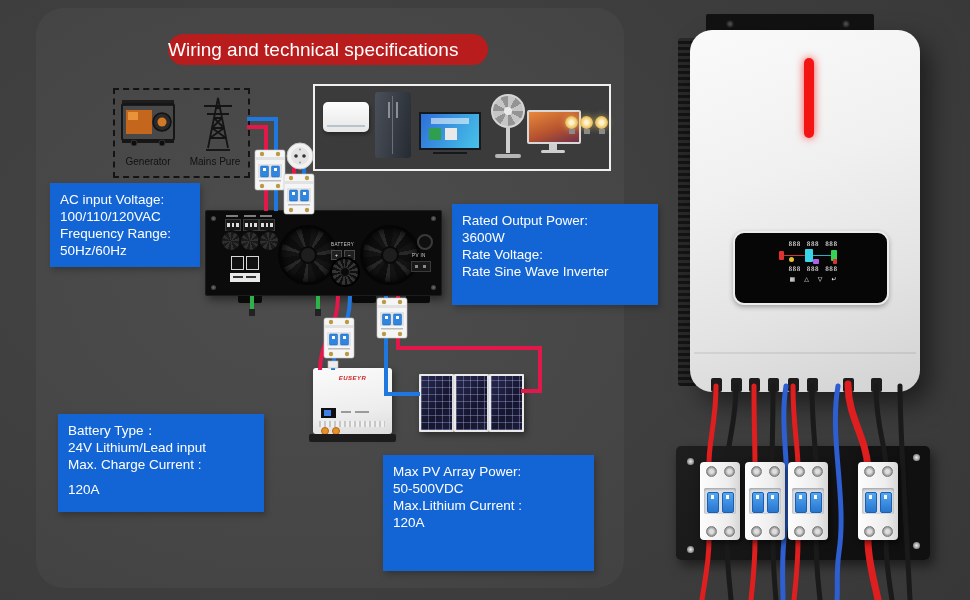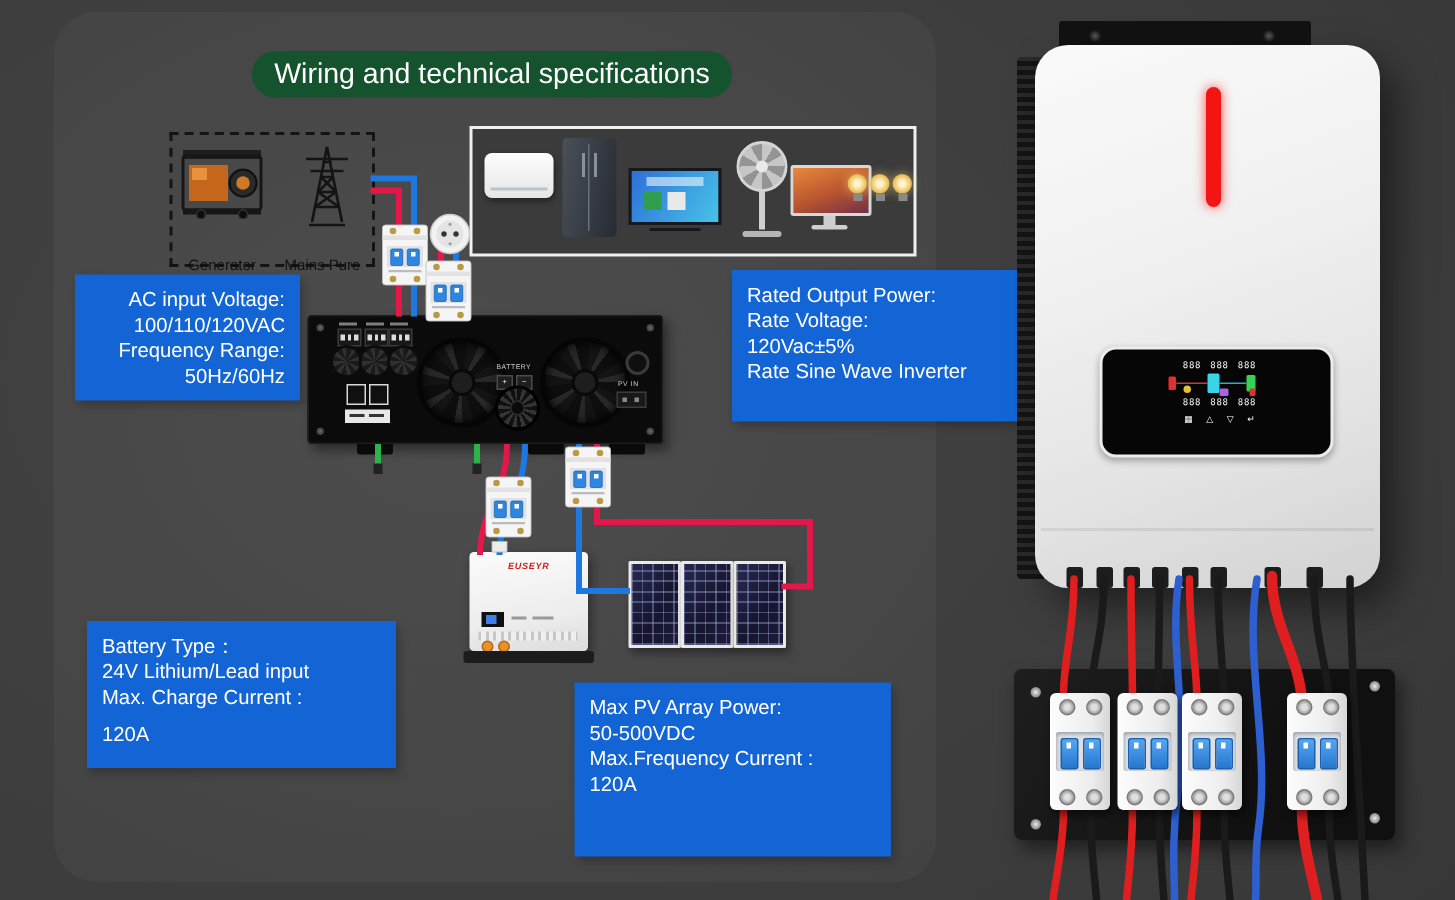--- a/index.html
+++ b/index.html
@@ -6,25 +6,25 @@
   body{
     width:970px;height:600px;overflow:hidden;position:relative;
     font-family:"Liberation Sans",sans-serif;
     background:radial-gradient(1300px 900px at 30% 42%, #454545 0%, #3a3a3a 55%, #2b2b2b 100%);
   }
   .abs{position:absolute;}
   
   .panel{left:36px;top:8px;width:588px;height:580px;border-radius:28px;
     background:radial-gradient(500px 400px at 45% 45%, #4d4d4d, #464646 70%, #424242 100%);z-index:1;}
   
-  .title{left:168px;top:34px;width:320px;height:31px;background:#14532d;border-radius:16px;
-    color:#fff;font-size:19px;line-height:31px;text-align:center;z-index:2;}
+  .title{left:168px;top:34px;width:320px;height:31px;background:#b91c1c;border-radius:16px;
+    color:#fff;font-size:19px;line-height:31px;z-index:2;}
   
   .dash{left:113px;top:88px;width:133px;height:86px;border:2px dashed #141414;z-index:2;}
-  .srclab{font-size:10px;color:#111;text-align:center;z-index:3;margin-top:16px;}
+  .srclab{font-size:10px;color:#111;text-align:center;z-index:3;}
   
   .appl{left:313px;top:84px;width:294px;height:83px;border:2px solid #f0f0f0;background:#3b3b3b;z-index:2;}
   
   .spec{background:var(--accent-blue,#1365d6);color:#fff;padding:8px 10px;font-size:13.5px;z-index:2;box-shadow:2px 3px 6px rgba(0,0,0,.25);}
   .spec .ln{line-height:17px;white-space:nowrap;}
   .spec .b{font-weight:normal;}
   
   .inv{left:205px;top:210px;width:237px;height:86px;background:#0b0b0b;border-radius:3px;
     box-shadow:inset 0 0 0 1px #1c1c1c, 3px 4px 8px rgba(0,0,0,.45);z-index:4;}
   .foot{background:#0a0a0a;height:7px;width:24px;top:86px;border-radius:0 0 2px 2px;}
@@ -156,42 +156,42 @@
   <div class="rel" style="left:265px;top:30px;width:13px;height:20px;">
     <div class="rel" style="width:13px;height:13px;border-radius:50%;background:radial-gradient(#fff3cf 20%,#edc35f 60%,#b9913a);box-shadow:0 0 7px rgba(255,220,120,.55);"></div>
     <div class="rel" style="left:3.5px;top:13px;width:6px;height:5px;background:#8a8a8a;"></div>
   </div>
   <div class="rel" style="left:280px;top:30px;width:13px;height:20px;">
     <div class="rel" style="width:13px;height:13px;border-radius:50%;background:radial-gradient(#fff3cf 20%,#edc35f 60%,#b9913a);box-shadow:0 0 7px rgba(255,220,120,.55);"></div>
     <div class="rel" style="left:3.5px;top:13px;width:6px;height:5px;background:#8a8a8a;"></div>
   </div>
 </div>
 
-<div class="abs spec" style="left:50px;top:183px;width:130px;height:68px;text-align:right;">
+<div class="abs spec" style="left:50px;top:183px;width:130px;height:68px;">
   <div class="ln">AC input Voltage:</div>
   <div class="ln b">100/110/120VAC</div>
   <div class="ln">Frequency Range:</div>
   <div class="ln b">50Hz/60Hz</div>
 </div>
-<div class="abs spec" style="left:452px;top:180px;width:186px;height:85px;margin-left:36px;">
+<div class="abs spec" style="left:452px;top:204px;width:186px;height:85px;">
   <div class="ln">Rated Output Power:</div>
+  <div class="ln b">3600W</div>
   <div class="ln">Rate Voltage:</div>
-  <div class="ln b">120Vac±5%</div>
   <div class="ln b">Rate Sine Wave Inverter</div>
 </div>
 <div class="abs spec" style="left:58px;top:414px;width:186px;height:82px;">
   <div class="ln">Battery Type：</div>
   <div class="ln b">24V Lithium/Lead input</div>
   <div class="ln">Max. Charge Current :</div>
   <div class="ln b" style="margin-top:8px;">120A</div>
 </div>
 <div class="abs spec" style="left:383px;top:455px;width:191px;height:100px;">
   <div class="ln">Max PV Array Power:</div>
   <div class="ln b">50-500VDC</div>
-  <div class="ln">Max.Frequency Current :</div>
+  <div class="ln">Max.Lithium Current :</div>
   <div class="ln b">120A</div>
 </div>
 
 <div class="abs inv">
   <div class="rel glabel" style="left:21px;top:5px;"></div>
   <div class="rel glabel" style="left:39px;top:5px;"></div>
   <div class="rel glabel" style="left:55px;top:5px;"></div>
   <div class="rel tgrp" style="left:20px;top:9px;">
       <span class="tdot"></span>
       <span class="tdot"></span>

